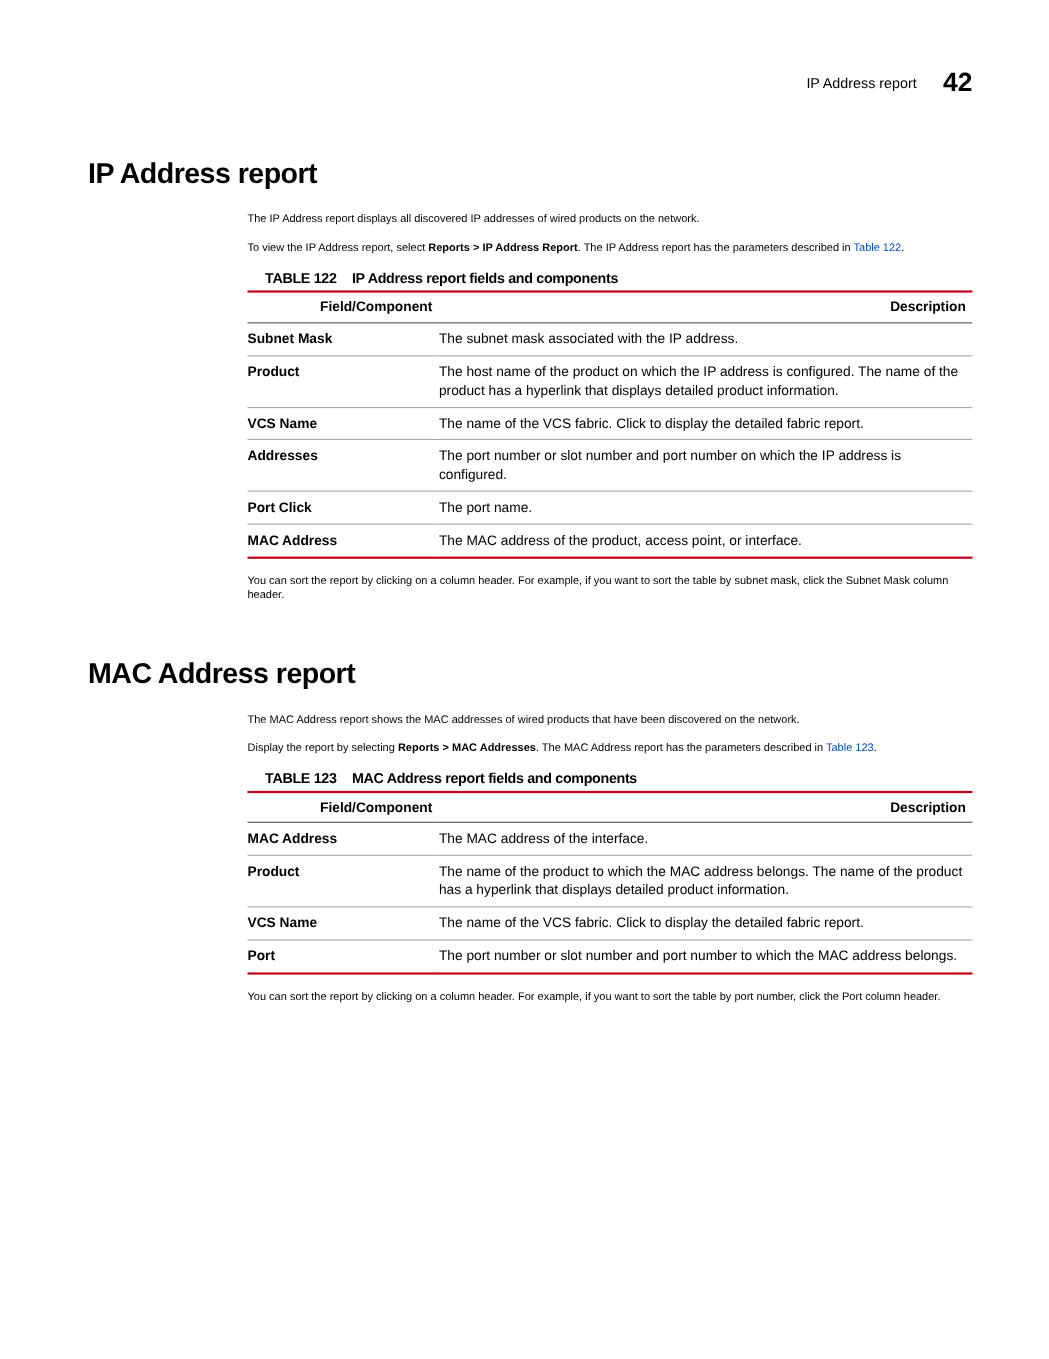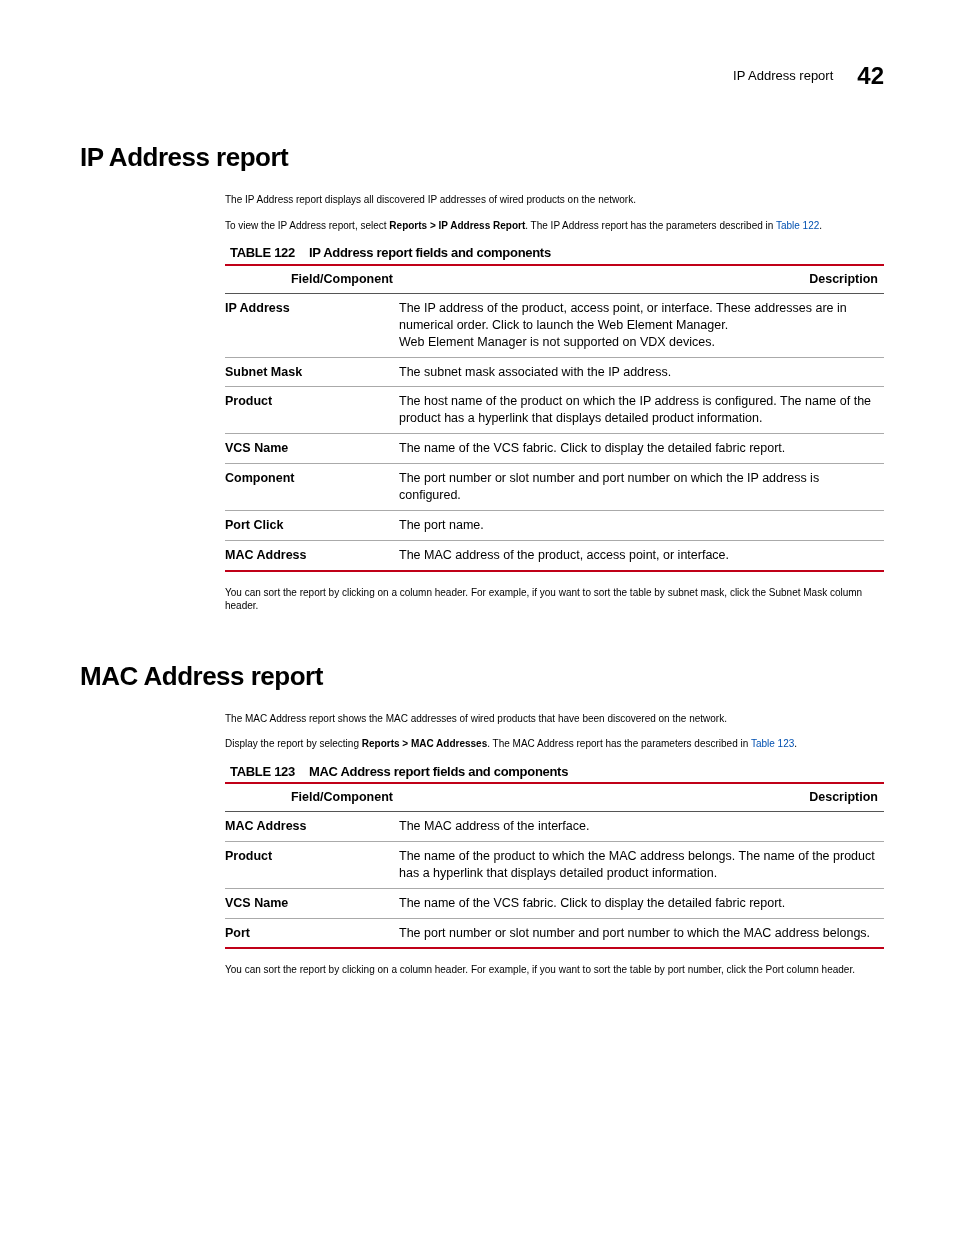--- a/index.html
+++ b/index.html
@@ -36,21 +36,21 @@
   }
   .indent {
     margin-left: 145px;
   }
   p {
     margin: 0 0 12px 0;
     font-size: 10px;
   }
   .table-caption {
     font-size: 13px;
-    margin: 8px 0 2px 5px;
+    margin: 8px 0 2px 16px;
   }
   .table-caption .tnum {
     font-weight: bold;
     font-family: Arial, Helvetica, sans-serif;
     margin-right: 14px;
     letter-spacing: -0.3px;
   }
   .table-caption .ttitle {
     font-weight: bold;
     font-family: Arial, Helvetica, sans-serif;
@@ -108,37 +108,33 @@
   </div>
   <table>
     <thead>
       <tr>
         <th>Field/Component</th>
         <th>Description</th>
       </tr>
     </thead>
     <tbody id="tbody1">
         <tr>
-          <td class="field">IP Address</td>
-          <td>The IP address of the product, access point, or interface. These addresses are in numerical order. Click to launch the Web Element Manager.<br>Web Element Manager is not supported on VDX devices.</td>
-        </tr>
-        <tr>
           <td class="field">Subnet Mask</td>
           <td>The subnet mask associated with the IP address.</td>
         </tr>
         <tr>
           <td class="field">Product</td>
           <td>The host name of the product on which the IP address is configured. The name of the product has a hyperlink that displays detailed product information.</td>
         </tr>
         <tr>
           <td class="field">VCS Name</td>
           <td>The name of the VCS fabric. Click to display the detailed fabric report.</td>
         </tr>
         <tr>
-          <td class="field">Component</td>
+          <td class="field">Addresses</td>
           <td>The port number or slot number and port number on which the IP address is configured.</td>
         </tr>
         <tr>
           <td class="field">Port Click</td>
           <td>The port name.</td>
         </tr>
         <tr>
           <td class="field">MAC Address</td>
           <td>The MAC address of the product, access point, or interface.</td>
         </tr>

